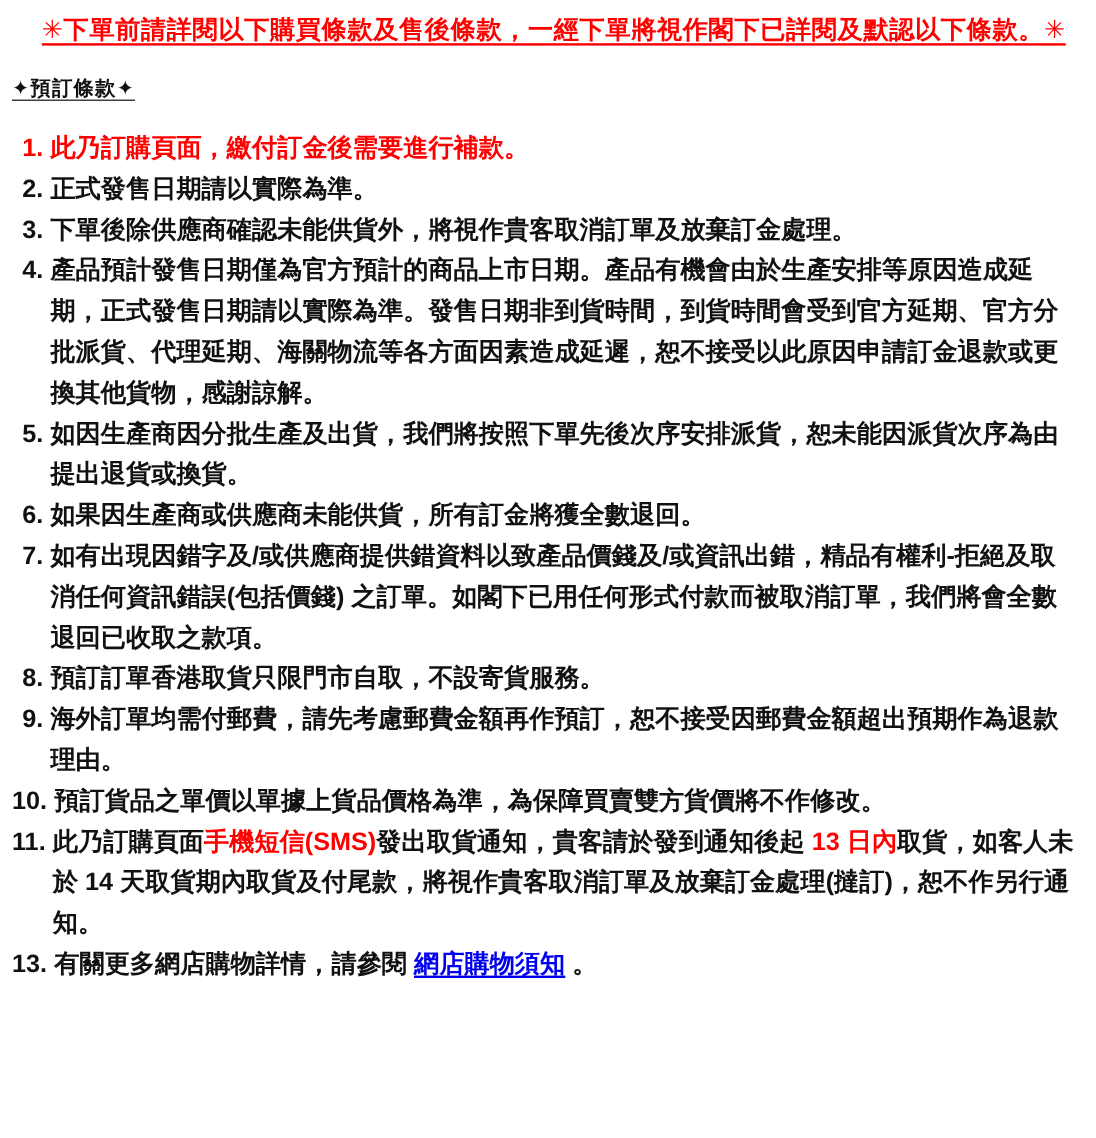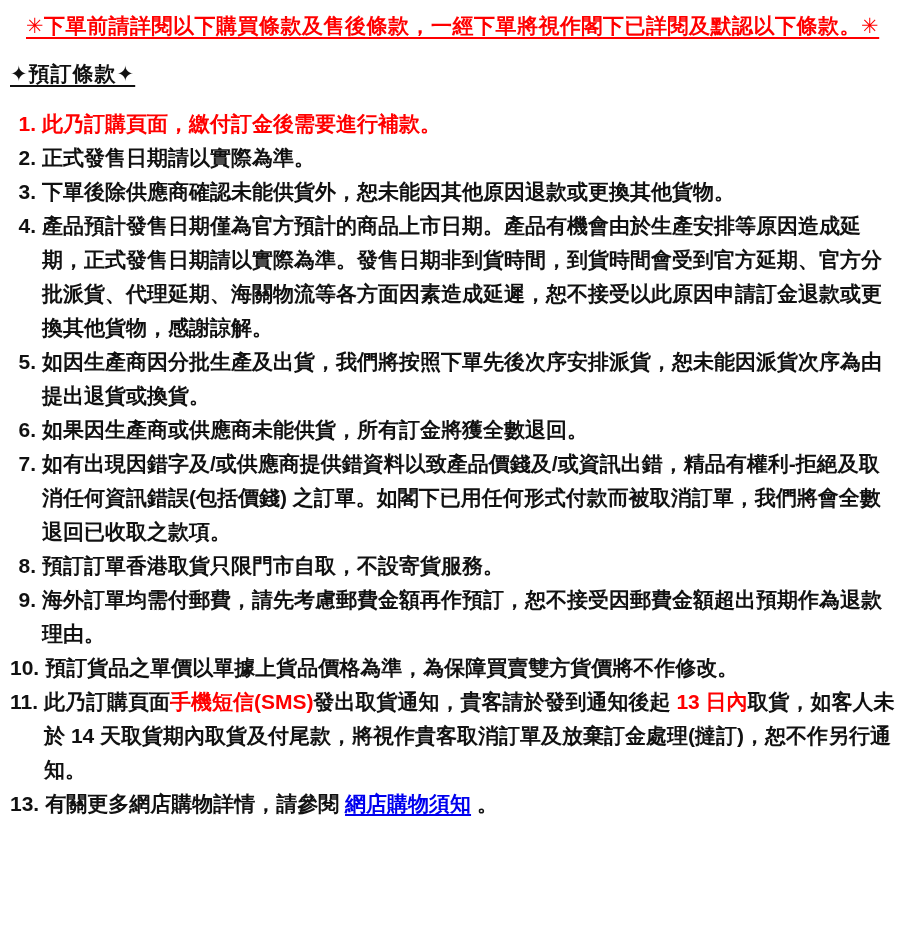--- a/index.html
+++ b/index.html
@@ -21,23 +21,24 @@
     width:913px;
   }
   .notice{
     color:var(--alert-red);
     font-size:21px;
     line-height:28px;
     text-decoration:underline;
     text-underline-offset:4px;
     margin:0 0 21px 16px;
     letter-spacing:0.5px;
+    text-align:center;
   }
   .section-title{
-    font-size:21px;
+    font-size:17px;
     line-height:26px;
     text-decoration:underline;
     text-underline-offset:4px;
     margin:0 0 20px 0;
     letter-spacing:1px;
   }
   .terms{
     font-size:21px;
   }
   .term-item{
@@ -82,21 +83,21 @@
       <div class="term-item red">
         <span class="term-num">1.</span>
         <div class="term-text"><span class="seg-normal">此乃訂購頁面，繳付訂金後需要進行補款。</span></div>
       </div>
       <div class="term-item">
         <span class="term-num">2.</span>
         <div class="term-text"><span class="seg-normal">正式發售日期請以實際為準。</span></div>
       </div>
       <div class="term-item">
         <span class="term-num">3.</span>
-        <div class="term-text"><span class="seg-normal">下單後除供應商確認未能供貨外，恕未能因其他原因退款或更換其他貨物。</span></div>
+        <div class="term-text"><span class="seg-normal">下單後除供應商確認未能供貨外，將視作貴客取消訂單及放棄訂金處理。</span></div>
       </div>
       <div class="term-item">
         <span class="term-num">4.</span>
         <div class="term-text"><span class="seg-normal">產品預計發售日期僅為官方預計的商品上市日期。產品有機會由於生產安排等原因造成延期，正式發售日期請以實際為準。發售日期非到貨時間，到貨時間會受到官方延期、官方分批派貨、代理延期、海關物流等各方面因素造成延遲，恕不接受以此原因申請訂金退款或更換其他貨物，感謝諒解。</span></div>
       </div>
       <div class="term-item">
         <span class="term-num">5.</span>
         <div class="term-text"><span class="seg-normal">如因生產商因分批生產及出貨，我們將按照下單先後次序安排派貨，恕未能因派貨次序為由提出退貨或換貨。</span></div>
       </div>
       <div class="term-item">

